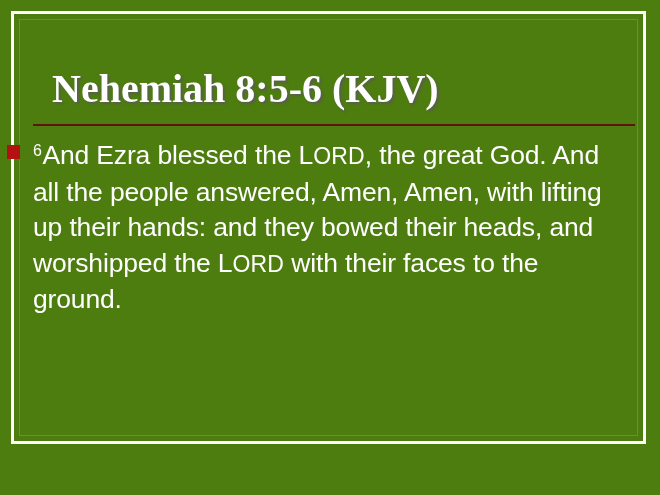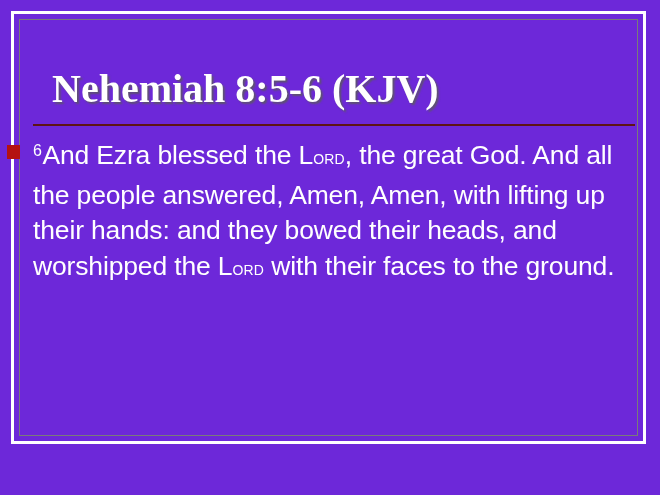--- a/index.html
+++ b/index.html
@@ -11,21 +11,21 @@
     width: 660px;
     height: 495px;
     overflow: hidden;
     font-family: "Liberation Sans", sans-serif;
   }
 
   #slide {
     position: relative;
     width: 660px;
     height: 495px;
-    background: #6d28d9;
+    background: #4d7c0f;
   }
 
   
   #frame-outer {
     position: absolute;
     left: 11px;
     top: 11px;
     width: 635px;
     height: 433px;
     border: 3px solid #ffffff;
@@ -98,21 +98,21 @@
   }
   .vnum {
     font-size: 16px;
     vertical-align: 8px;
     letter-spacing: 0.5px;
   }
   .smallcaps-l {
     font-size: 26.5px;
   }
   .smallcaps-rest {
-    font-size: 14px;
+    font-size: 23px;
     letter-spacing: 0.2px;
   }
 </style>
 </head>
 <body>
 
 <div id="slide">
 
   <div id="frame-outer"></div>
   <div id="frame-inner"></div>

